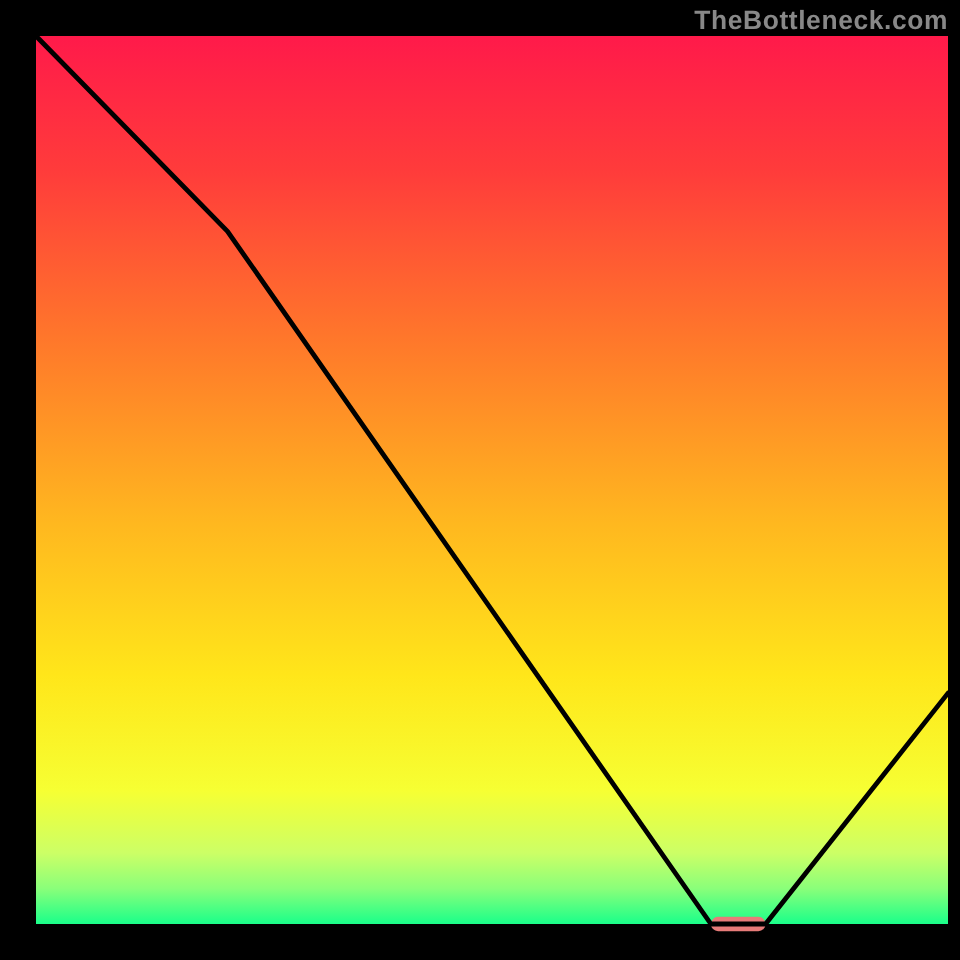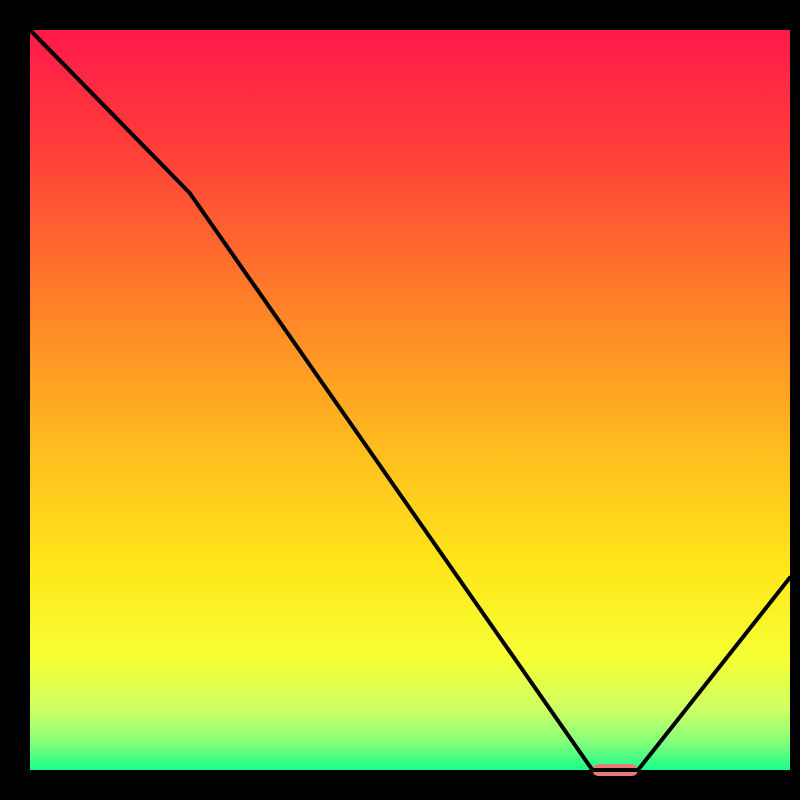--- a/index.html
+++ b/index.html
@@ -28,20 +28,21 @@
   svg {
     position: absolute;
     top: 0;
     left: 0;
   }
 </style>
 </head>
 <body>
 
 <div id="container">
+  <div id="watermark">TheBottleneck.com</div>
   <svg id="chart" width="800" height="800">
       <defs>
         <linearGradient id="bg-grad" x1="0" y1="0" x2="0" y2="1">
           <stop offset="0%" stop-color="#ff1a4a"></stop>
           <stop offset="15%" stop-color="#ff3b3b"></stop>
           <stop offset="35%" stop-color="#ff7a2a"></stop>
           <stop offset="55.00000000000001%" stop-color="#ffb81f"></stop>
           <stop offset="72%" stop-color="#ffe61a"></stop>
           <stop offset="85%" stop-color="#f6ff33"></stop>
           <stop offset="92%" stop-color="#ccff66"></stop>

